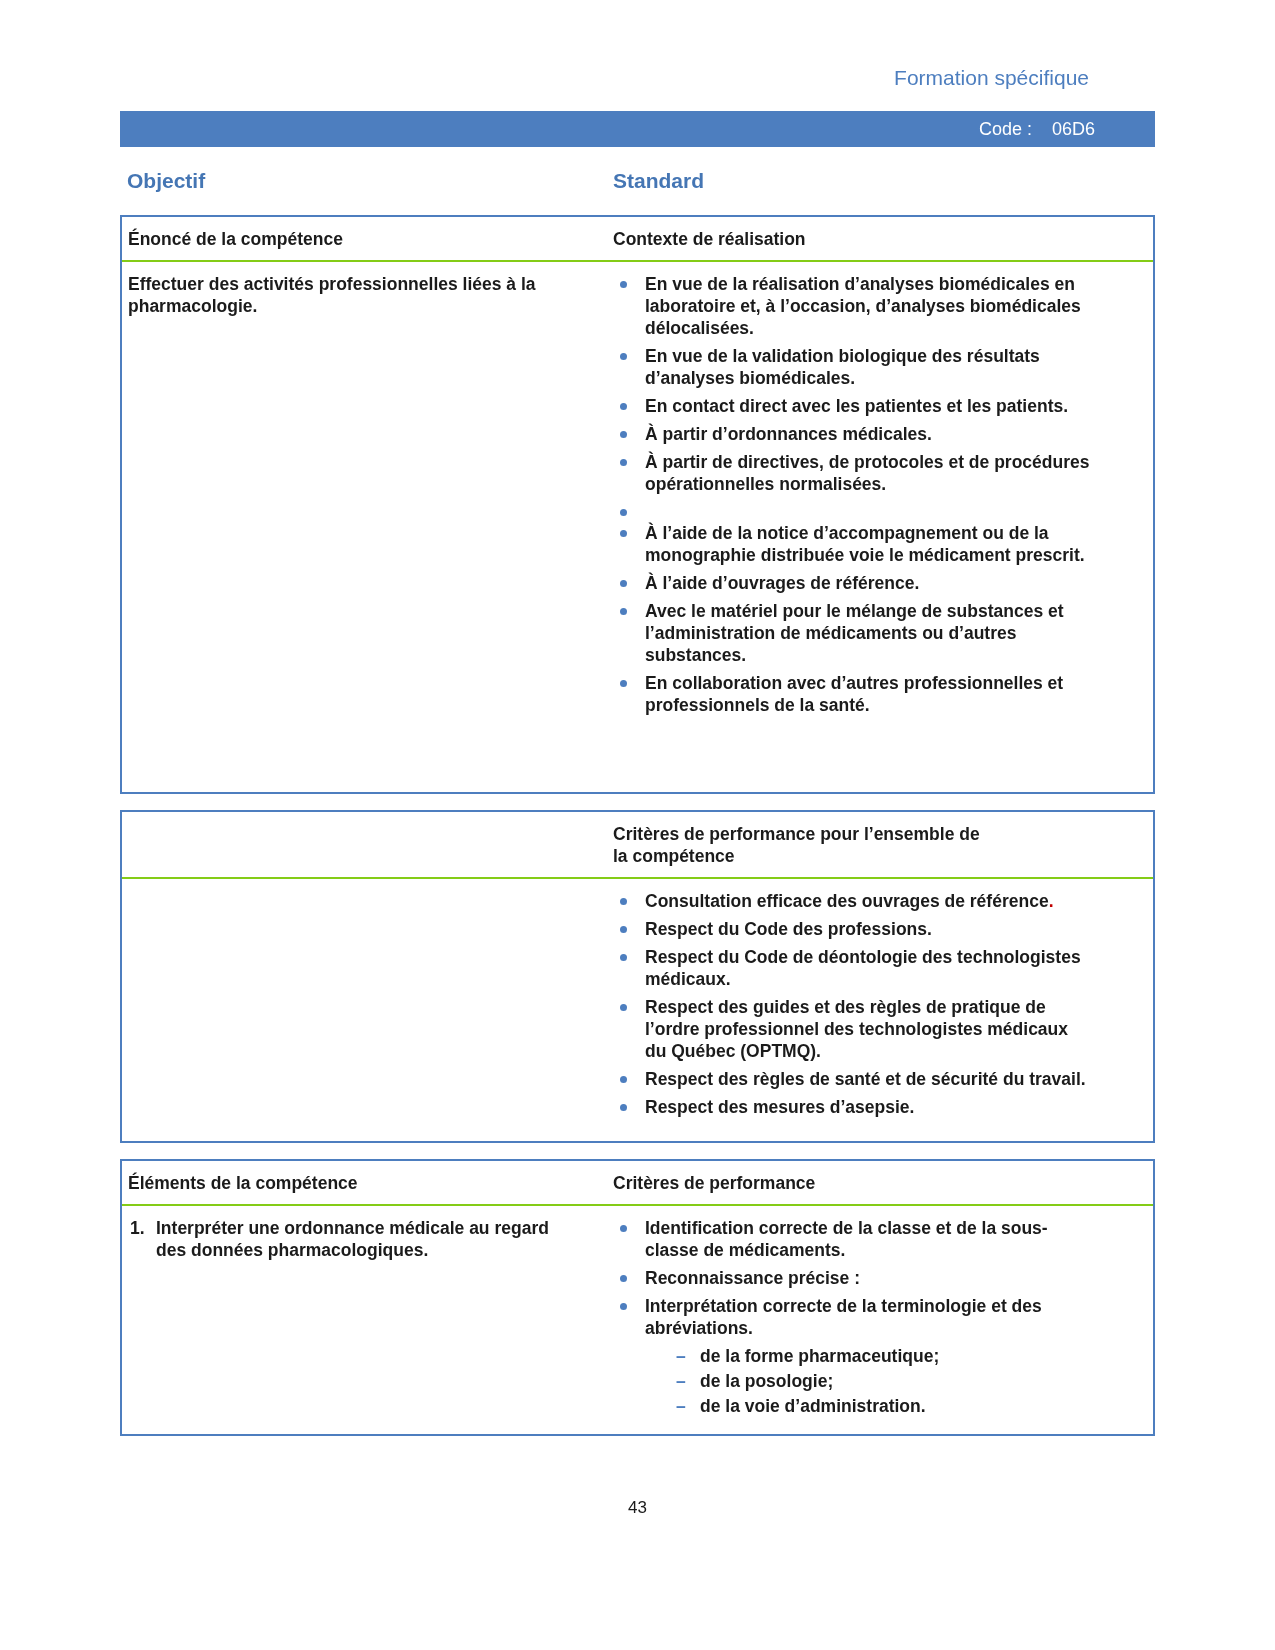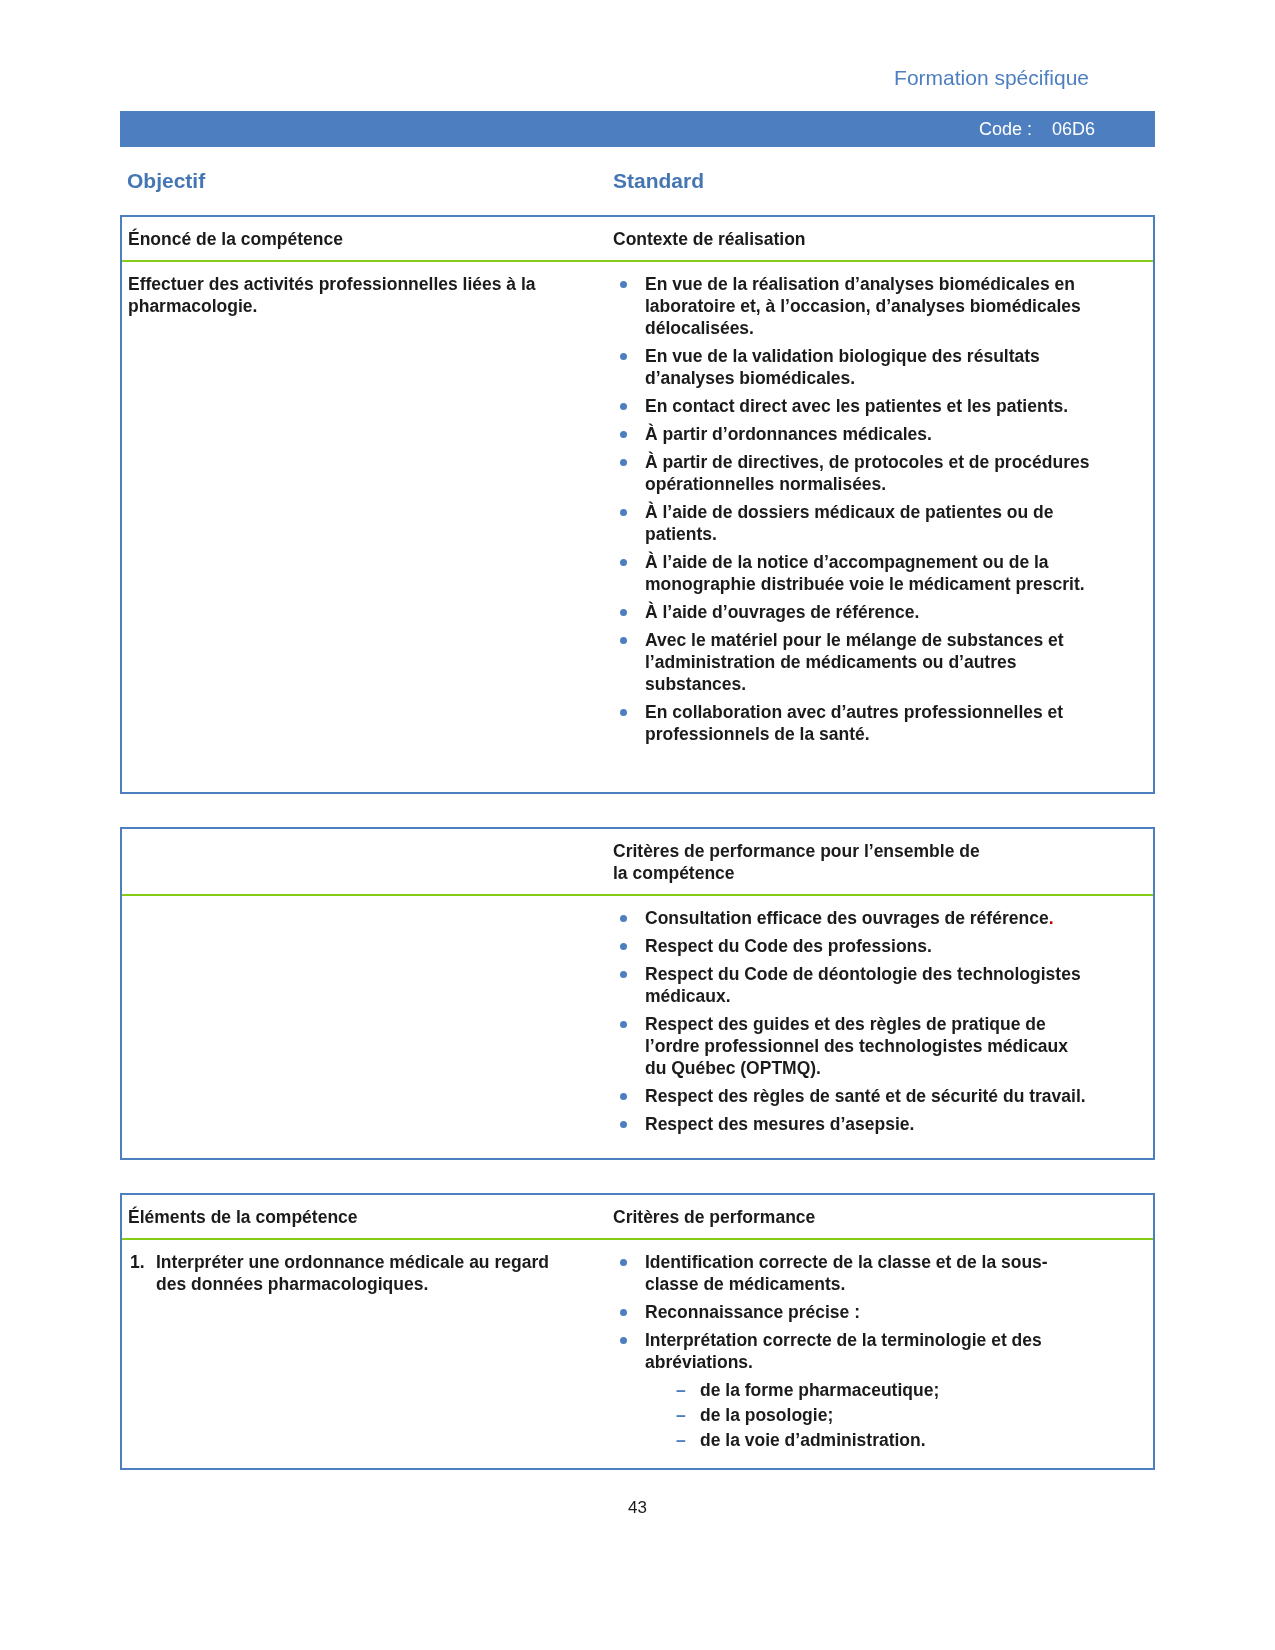--- a/index.html
+++ b/index.html
@@ -45,21 +45,21 @@
     font-weight:bold;
     color:#4576b4;
     line-height:26px;
   }
   .col-headings .hd.left { padding-left:7px; }
   .tbl {
     margin-top:21px;
     border:2px solid #4d7ebf;
     background:#ffffff;
   }
-  .tbl + .tbl { margin-top:33px; }
+  .tbl + .tbl { margin-top:16px; }
   .row-h {
     display:grid;
     grid-template-columns:491px 1fr;
     border-bottom:2px solid #84cc16;
   }
   .cell-h {
     font-weight:bold;
     font-size:17.5px;
     line-height:22px;
     padding:11px 8px 10px 6px;
@@ -150,21 +150,20 @@
         <div class="bi">
             <span class="dot"></span>
             <span class="bt">À partir d’ordonnances médicales.</span>
           </div>
         <div class="bi">
             <span class="dot"></span>
             <span class="bt">À partir de directives, de protocoles et de procédures opérationnelles normalisées.</span>
           </div>
         <div class="bi">
             <span class="dot"></span>
-            <span class="bt">À l’aide de dossiers médicaux de patientes ou de patients.</span>
           </div>
         <div class="bi">
             <span class="dot"></span>
             <span class="bt">À l’aide de la notice d’accompagnement ou de la monographie distribuée voie le médicament prescrit.</span>
           </div>
         <div class="bi">
             <span class="dot"></span>
             <span class="bt">À l’aide d’ouvrages de référence.</span>
           </div>
         <div class="bi">

